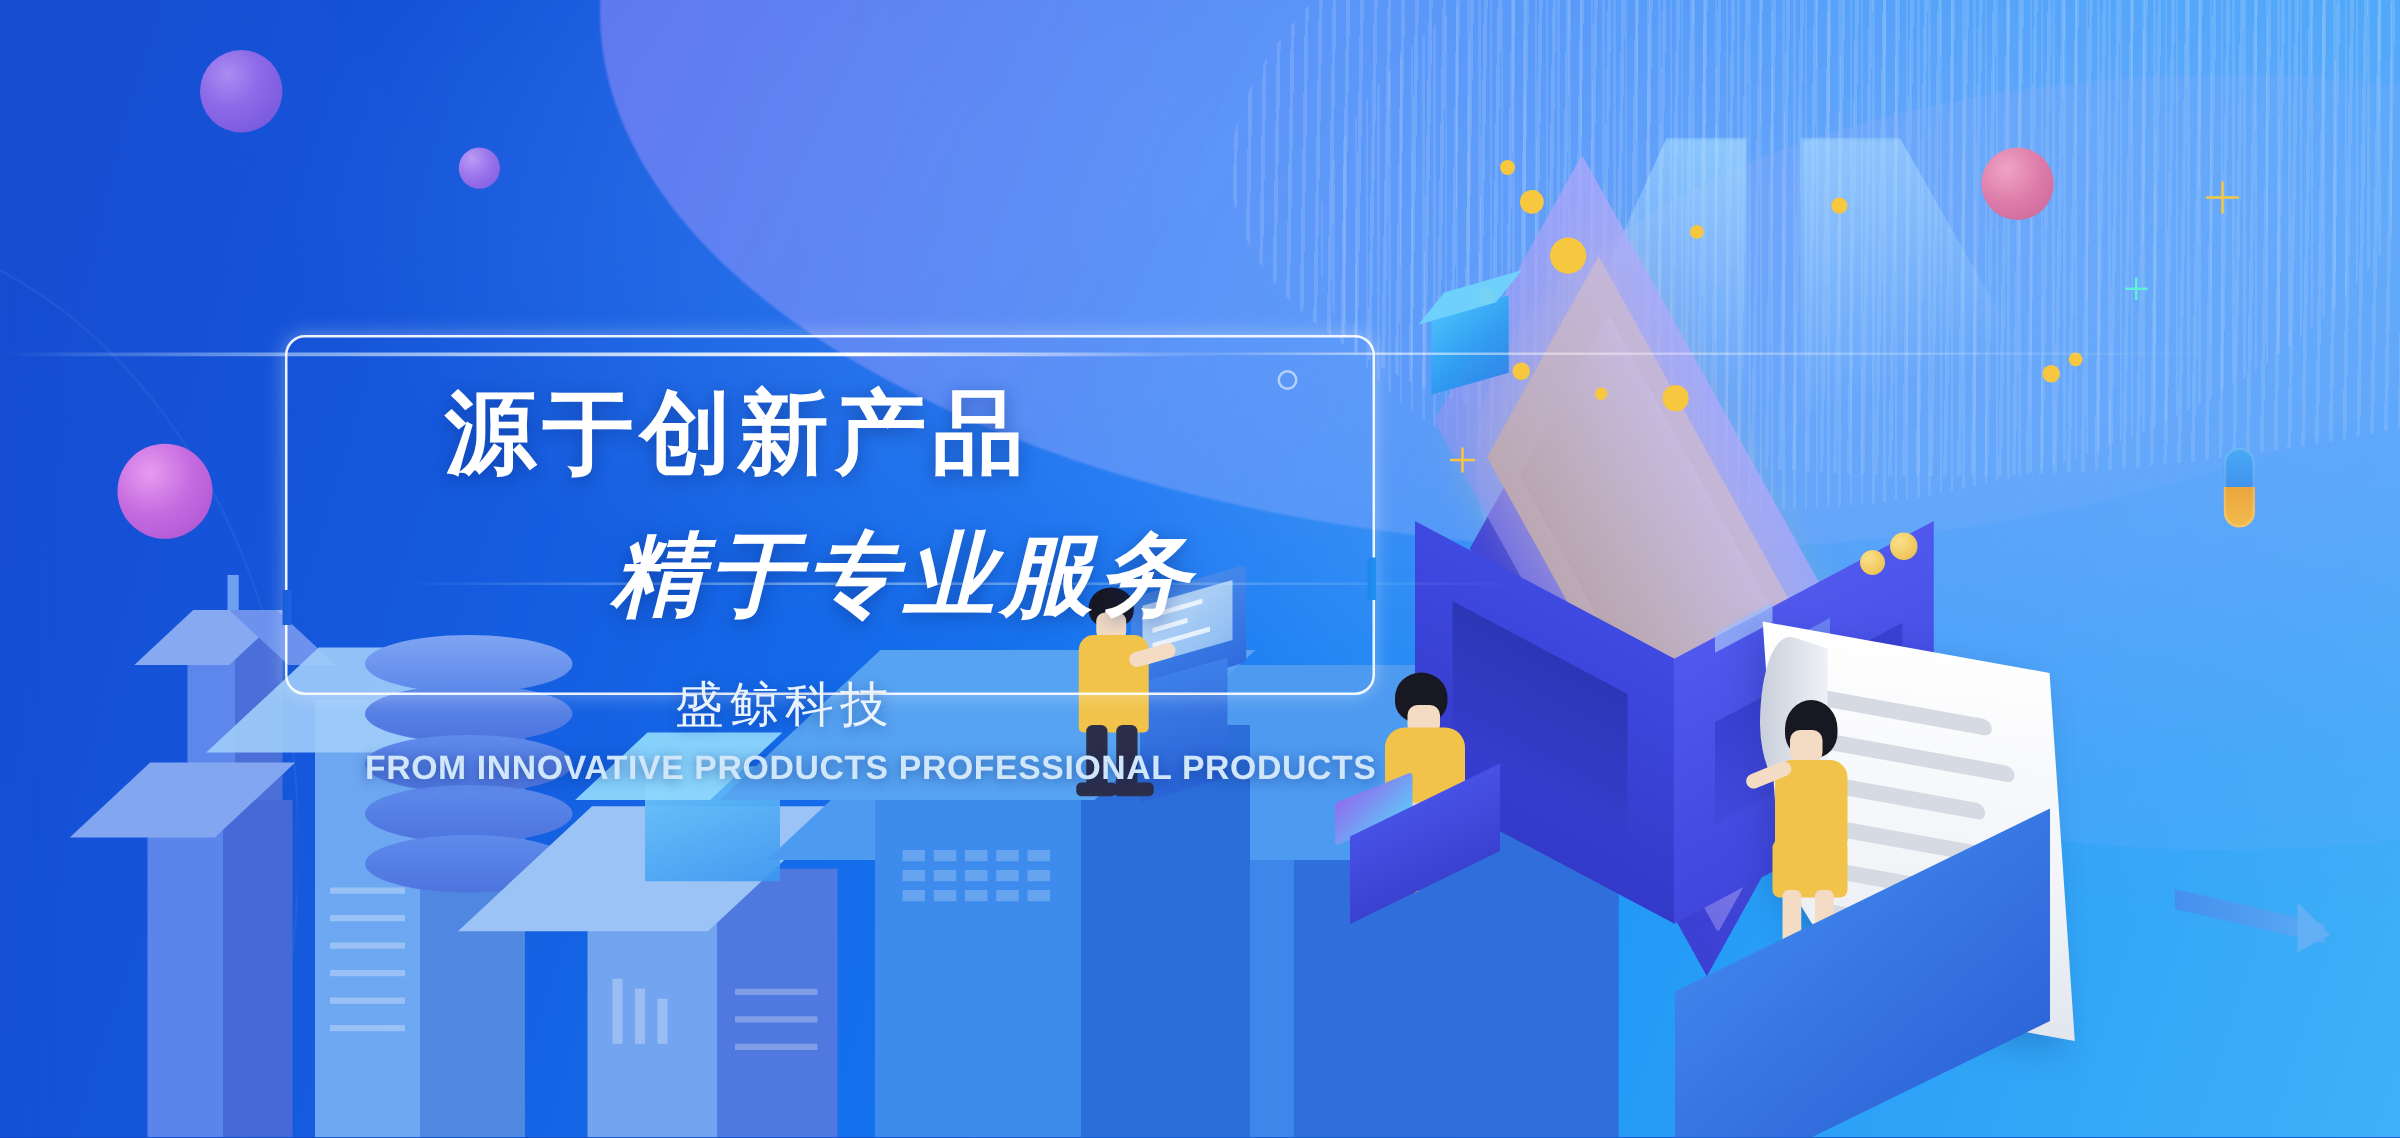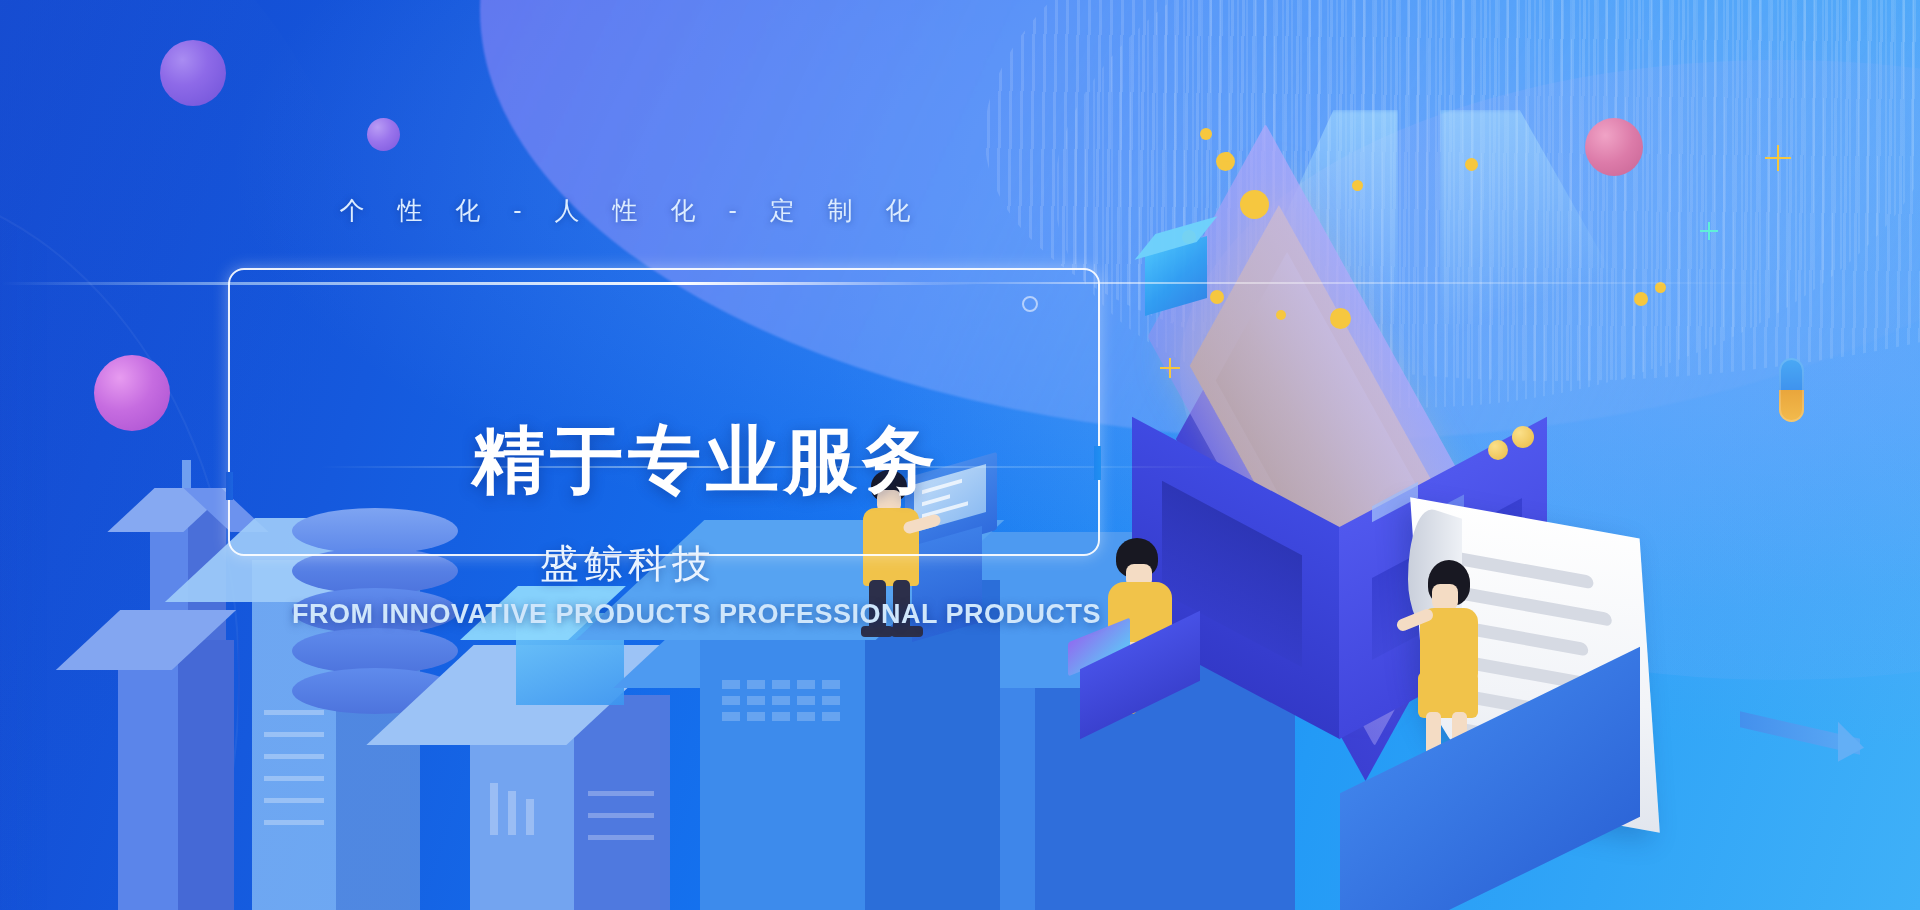--- a/index.html
+++ b/index.html
@@ -344,22 +344,23 @@
     font-weight:400;
     text-shadow:0 1px 6px rgba(10,40,120,.5);
   }
 
   .h1-line { position:absolute; color:#ffffff; font-weight:700; white-space:nowrap; }
   .h1-line.l1 {
     left:356px; top:298px; font-size:73px; letter-spacing:5px;
     text-shadow:0 3px 14px rgba(8,40,120,.45);
   }
   .h1-line.l2 {
-    left:472px; top:412px; font-size:73px; letter-spacing:5px;
+    left:489px; top:412px; font-size:73px; letter-spacing:5px;
     text-shadow:0 3px 14px rgba(8,40,120,.45);
+    font-style:italic;
   }
 
   .brand {
     position:absolute; left:540px; top:537px;
     color:#e9f3ff; font-size:39px; letter-spacing:5px; font-weight:400;
     text-shadow:0 2px 10px rgba(10,40,120,.45);
     font-family:Liberation Mono, monospace;
   }
 
   .tagline-en {
@@ -564,22 +565,22 @@
   <div class="plus cyan" style="left:1700px; top:222px; width:18px; height:18px;"></div>
 
   <div class="accent-line"></div>
   <div class="accent-line-2"></div>
   <div class="accent-line-3"></div>
 
   <div class="frame"></div>
   <div class="frame-gap-l"></div>
   <div class="frame-gap-r"></div>
 
-  <div class="tagline-top">个 性 化 - 人 性 化 - 定 制 化</div>
-
+
+  <div class="h1-line l1">源于创新产品</div>
 
   <div class="h1-line l2">精于专业服务</div>
 
   <div class="brand">盛鲸科技</div>
 
   <div class="tagline-en">FROM INNOVATIVE PRODUCTS PROFESSIONAL PRODUCTS</div>
 
 </div>
 
 </body></html>

